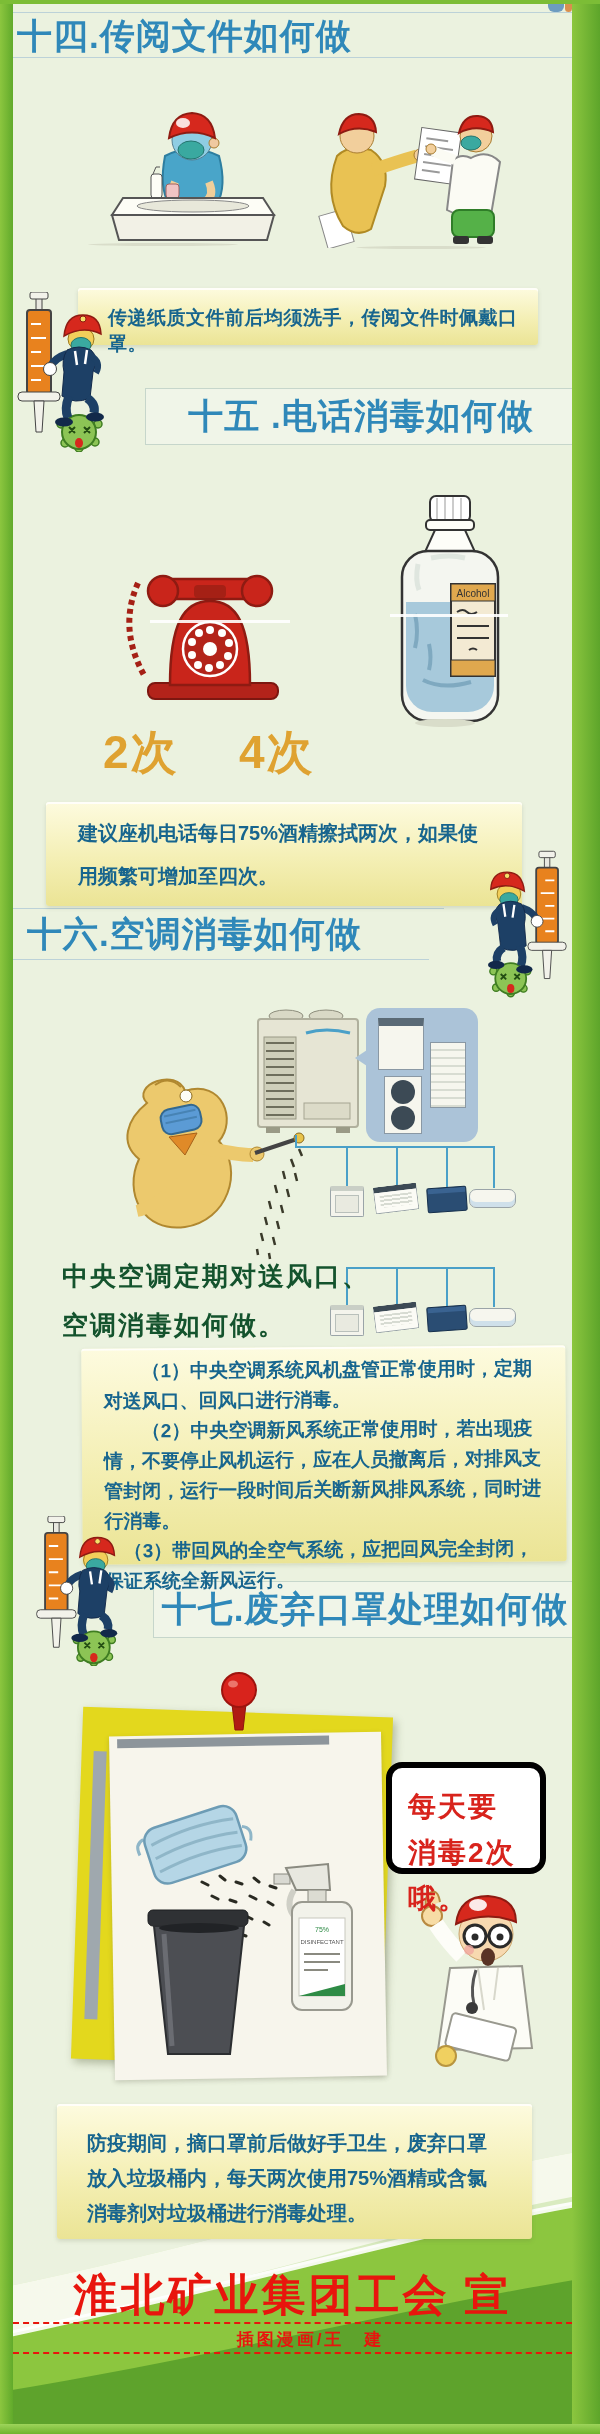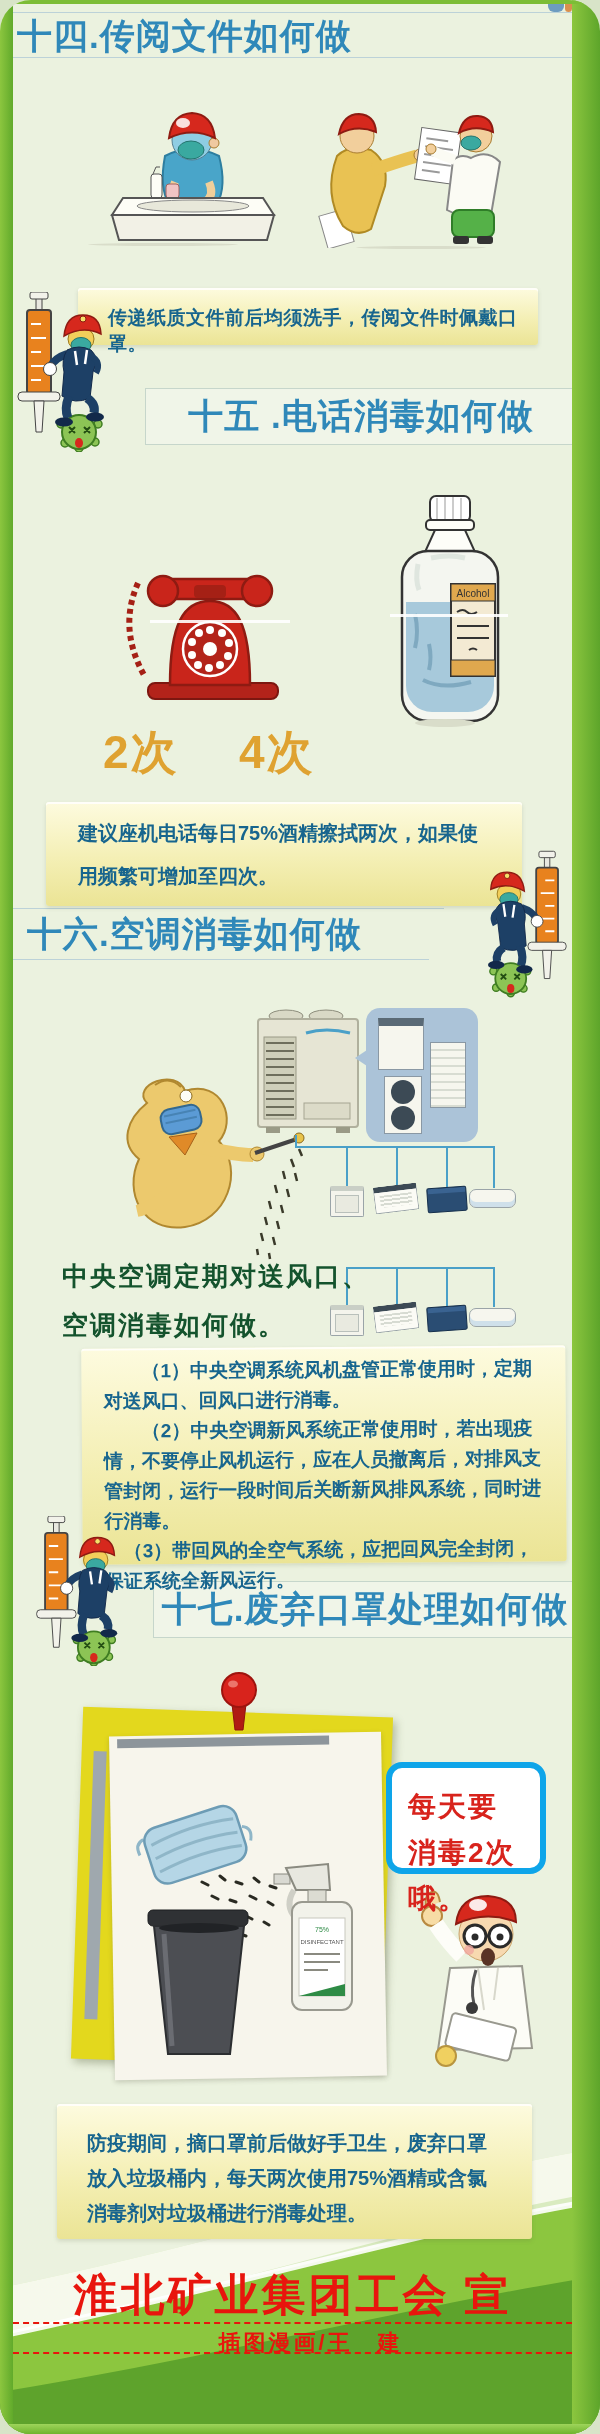--- a/index.html
+++ b/index.html
@@ -1,17 +1,17 @@
 <!DOCTYPE html>
 <html><head>
 <meta charset="utf-8">
 <style>
   html,body{margin:0;padding:0;background:#d8e4c8;}
   .poster{position:relative;width:600px;height:2434px;margin:0 auto;background:#ebf2df;
-    overflow:hidden;font-family:"Liberation Sans","DejaVu Sans",sans-serif;border-radius:31px;}
+    overflow:hidden;font-family:"Liberation Sans","DejaVu Sans",sans-serif;}
   .abs{position:absolute;}
   
   .bar-left{left:0;top:0;width:13px;height:100%;background:linear-gradient(90deg,#8cc63f,#61aa2b);z-index:40;}
   .bar-right{right:0;top:0;width:28px;height:100%;background:linear-gradient(90deg,#8cc63f,#5da52a);z-index:40;}
   .bar-top{left:0;top:0;width:100%;height:4px;background:#7cbd36;z-index:41;}
   .bar-bottom{left:0;bottom:0;width:100%;height:10px;background:linear-gradient(180deg,#9ed45b,#6fb42e);z-index:41;}
   .hline{position:absolute;height:1px;background:#bcd2d8;}
   .shadow-line{position:absolute;height:3px;background:#d9ddca;border-radius:50%;}
   .wline{position:absolute;height:3px;background:#ffffff;opacity:.9;}
   
@@ -37,21 +37,21 @@
   .iu-wall{width:47px;height:19px;background:#f6f6ee;border:1px solid #9aa4a8;border-radius:7px;box-shadow:inset 0 -5px 0 #cfe0ea;}
   .blue-panel{position:absolute;background:#abc3d8;border-radius:14px;z-index:4;}
   .blue-panel .tail{position:absolute;left:-11px;top:42px;width:0;height:0;
     border-top:8px solid transparent;border-bottom:8px solid transparent;border-right:12px solid #abc3d8;}
   .mini-unit{position:absolute;background:#f6f6ee;border:1px solid #8a98a4;box-sizing:border-box;}
   
   .board{position:absolute;background:#e3d81d;box-shadow:3px 4px 8px rgba(70,80,40,.35);transform:rotate(2deg);z-index:5;}
   .board .edge{position:absolute;background:#9fa8ae;}
   .paper{position:absolute;background:#f7f5ec;transform:rotate(-1deg);box-shadow:0 2px 5px rgba(80,80,60,.25);z-index:6;}
   .paper .bar{position:absolute;background:#8d959b;}
-  .bubble{position:absolute;background:#fff;border:6px solid #0ea5e9;border-radius:16px;z-index:9;
+  .bubble{position:absolute;background:#fff;border:6px solid #000000;border-radius:16px;z-index:9;
     color:#d8231c;font-weight:bold;font-size:28px;letter-spacing:2px;box-sizing:border-box;padding:16px 0 0 16px;line-height:46px;}
   .rdash{position:absolute;left:13px;right:28px;border-top:2px dashed #e8150d;z-index:12;}
   .pub{position:absolute;left:13px;right:28px;text-align:center;font-weight:bold;color:#e8150d;z-index:12;white-space:nowrap;}
 </style>
 </head>
 <body>
 
 <div class="poster">
 
   <svg width="0" height="0" style="position:absolute" aria-hidden="true">
@@ -379,20 +379,20 @@
   <svg class="abs" style="left:0;top:2140px;z-index:1;" width="600" height="294" viewBox="0 0 600 294">
     <path d="M600,8 C430,36 210,106 0,148 L0,294 L600,294 Z" fill="#d9ebc0"></path>
     <path d="M0,148 C210,106 430,36 600,8 L600,52 C430,80 210,152 0,196 Z" fill="#f6f9ec"></path>
     <path d="M0,196 C210,152 440,86 600,60 L600,294 L0,294 Z" fill="#8cc63f"></path>
     <path d="M0,252 C230,214 450,158 600,136 L600,294 L0,294 Z" fill="#5ea32c"></path>
     <path d="M0,196 C210,152 440,86 600,60" stroke="#ffffff" stroke-width="6" fill="none" opacity=".9"></path>
   </svg>
 
   <div class="pub" style="top:2266px;font-size:44px;letter-spacing:3px;">淮北矿业集团工会 宣</div>
   <div class="rdash" style="top:2322px;"></div>
-  <div class="pub" style="top:2328px;font-size:22px;letter-spacing:3px;margin-left:36px;">插图漫画/王　建</div>
+  <div class="pub" style="top:2328px;font-size:17px;letter-spacing:3px;margin-left:36px;">插图漫画/王　建</div>
   <div class="rdash" style="top:2352px;"></div>
 
   <div class="abs bar-left"></div>
   <div class="abs bar-right"></div>
   <div class="abs bar-top"></div>
   <div class="abs bar-bottom"></div>
 </div>
 
 </body></html>

